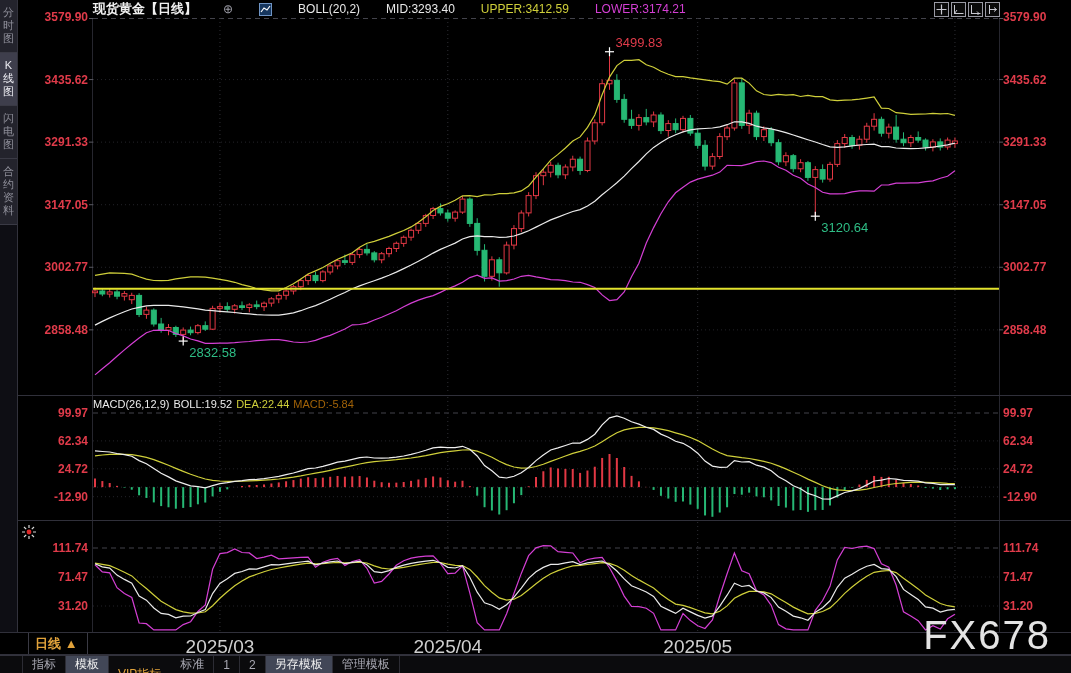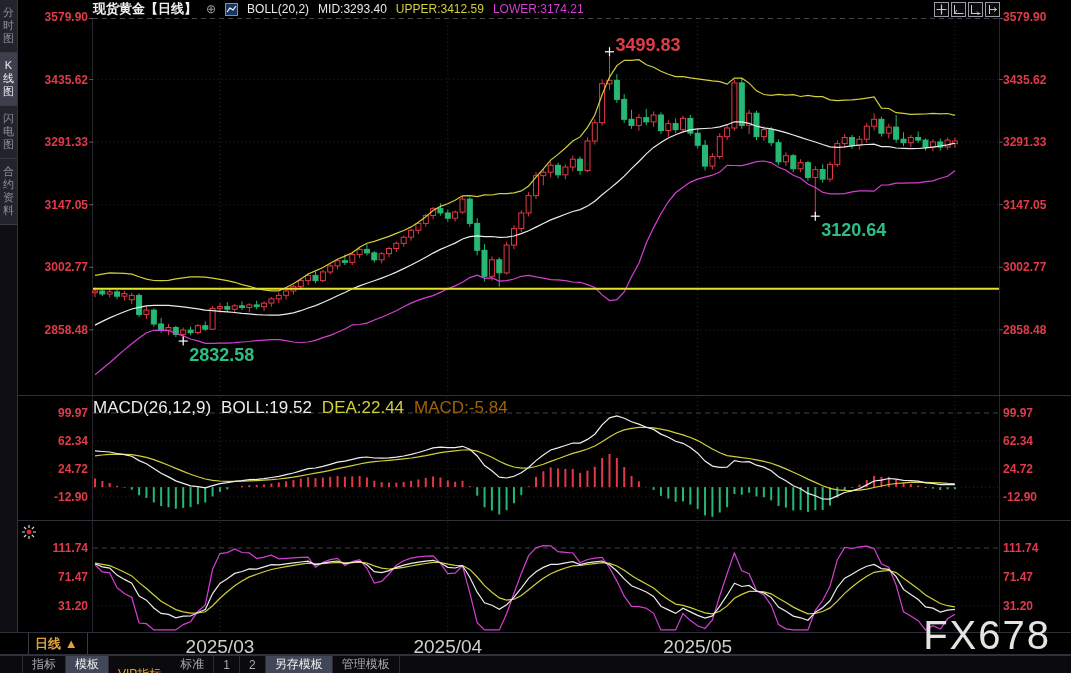--- a/index.html
+++ b/index.html
@@ -6,48 +6,48 @@
   body{width:1071px;height:673px;overflow:hidden;font-family:"Liberation Sans",sans-serif;position:relative;}
   #app{position:absolute;left:0;top:0;width:1071px;height:673px;background:#000;}
 
   
   .sidebar{position:absolute;left:0;top:0;width:18px;height:632px;background:#0e0e14;border-right:1px solid #32323c;box-sizing:border-box;z-index:4;}
   .side-tab{display:block;width:17px;padding:6px 0 7px 0;text-align:center;font-size:11px;line-height:13px;
             color:#8f8f9a;background:#23232c;border-bottom:1px solid #3a3a45;cursor:pointer;}
   .side-tab.active{background:#3e3e4c;color:#ececf2;}
 
   
-  .hdr{position:absolute;left:93px;top:1px;height:16px;display:flex;align-items:center;gap:9px;font-size:12px;z-index:3;white-space:nowrap;}
+  .hdr{position:absolute;left:93px;top:1px;height:16px;display:flex;align-items:center;gap:26px;font-size:12px;z-index:3;white-space:nowrap;}
   .hdr .title{color:#f0f0f0;font-weight:bold;font-size:13px;}
   .hdr .attach{color:#9a9aa4;font-size:12px;cursor:pointer;}
   .hdr .boll-name,.hdr .boll-mid{color:#e8e8e8;}
   .hdr .boll-upper{color:#cfcf3a;}
   .hdr .boll-lower{color:#d43fd4;}
   .ind-icon{display:inline-block;width:13px;height:13px;vertical-align:middle;}
 
   .win-icons{position:absolute;top:2px;right:71px;display:flex;gap:2px;z-index:5;}
   .win-icon{width:15px;height:15px;border:1px solid #9a9aa4;box-sizing:border-box;display:flex;align-items:center;justify-content:center;cursor:pointer;background:#0a0a0a;}
 
   svg.pane{position:absolute;left:0;pointer-events:auto;z-index:1;}
 
   .tick{position:absolute;font-size:12px;font-weight:bold;color:#e03b4a;z-index:2;line-height:14px;}
   .tick.left{left:0;width:88px;text-align:right;}
   .tick.right{left:1003px;}
 
-  .pane-hdr{position:absolute;left:93px;font-size:17px;display:flex;gap:10px;z-index:3;white-space:nowrap;}
+  .pane-hdr{position:absolute;left:93px;font-size:11px;display:flex;gap:4px;z-index:3;white-space:nowrap;}
   .pane-hdr .w{color:#ececec;}
   .pane-hdr .y{color:#cfcf3a;}
   .pane-hdr .m{color:#a16207;}
 
   .kdj-gear{position:absolute;left:21px;top:524px;width:16px;height:16px;z-index:4;cursor:pointer;}
 
   .sep{position:absolute;left:0;width:1071px;height:1px;background:#30303a;z-index:2;}
   .vborder{position:absolute;width:1px;background:#26262e;z-index:0;}
 
-  .ann{position:absolute;font-size:18px;font-weight:bold;z-index:3;white-space:nowrap;}
+  .ann{position:absolute;font-size:13px;font-weight:normal;z-index:3;white-space:nowrap;}
 
   
   .period-cell{position:absolute;left:28px;top:633px;width:60px;height:21px;line-height:21px;box-sizing:border-box;
                border-left:1px solid #3a3a44;border-right:1px solid #3a3a44;color:#e2a33b;font-size:13px;font-weight:bold;
                padding-left:6px;cursor:pointer;z-index:3;}
   .month-label{position:absolute;top:636px;width:80px;text-align:center;color:#cfcfcf;font-size:19px;z-index:2;}
 
   
   .toolbar{position:absolute;left:0;top:655px;width:1071px;height:18px;background:#0b0b0d;border-top:1px solid #32323c;
            display:flex;align-items:stretch;box-sizing:border-box;padding-left:22px;z-index:4;}

